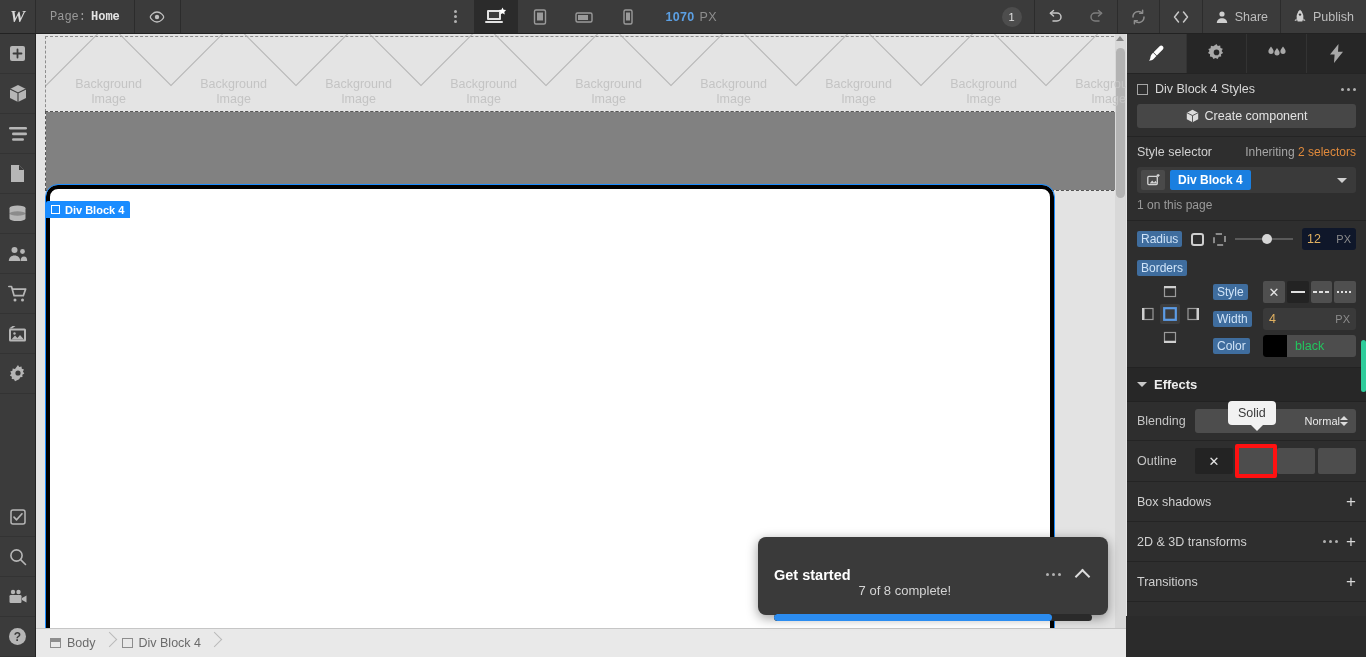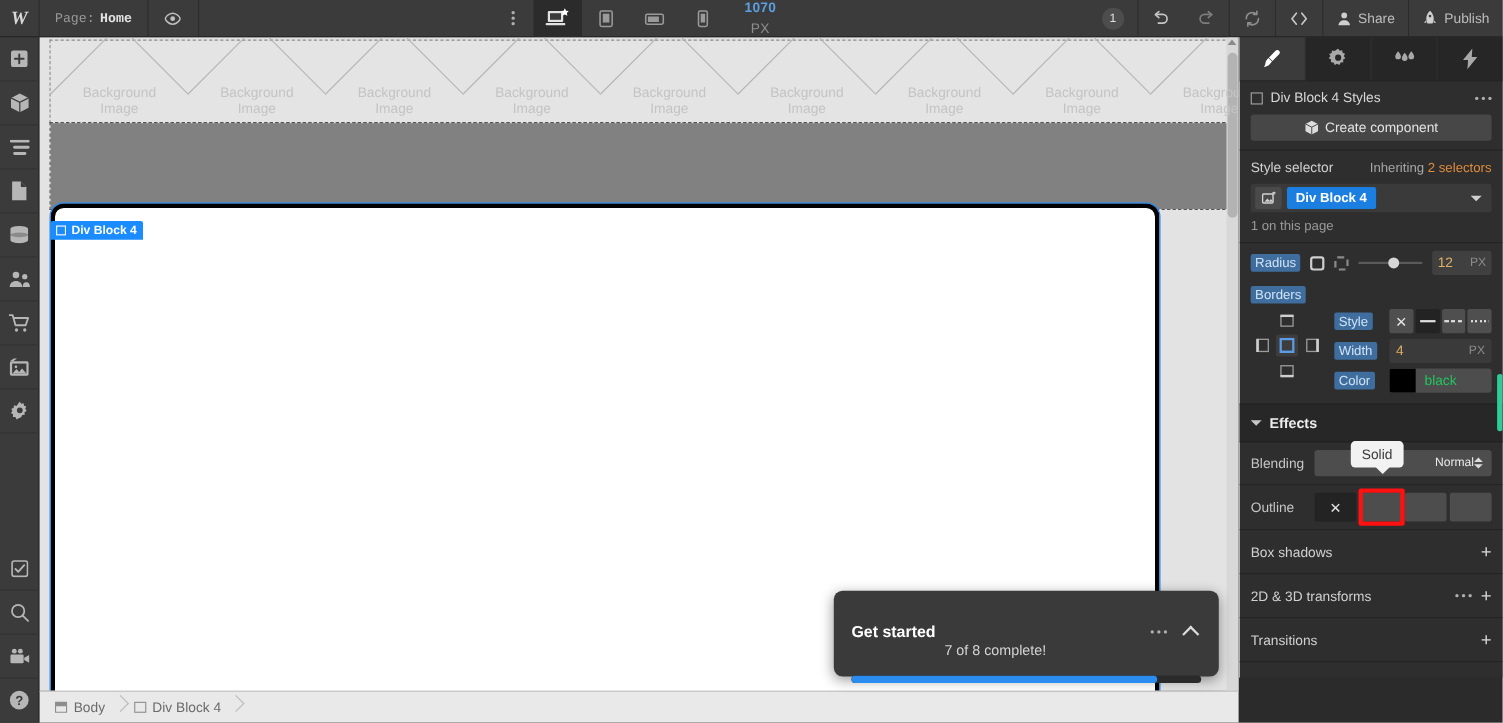--- a/index.html
+++ b/index.html
@@ -39,21 +39,21 @@
   .dots-v i { width:3px; height:3px; border-radius:50%; background:#b0b0b0; display:block; }
   .dots-h { display:flex; gap:3px; align-items:center; }
   .dots-h i { width:3px; height:3px; border-radius:50%; background:#b0b0b0; display:block; }
 
   .tb-devices { display:flex; align-items:stretch; }
   .dev {
     width:44px; display:flex; align-items:center; justify-content:center;
     cursor:pointer;
   }
   .dev.active { background:#2b2b2b; }
-  .tb-size { display:flex; align-items:center; padding:0 16px; gap:5px; letter-spacing:.3px;flex-direction:column;}
+  .tb-size { display:flex; align-items:center; padding:0 16px; gap:5px; letter-spacing:.3px;}
   .tb-size .n { color:#5b9fe3; font-weight:bold; font-size:12.5px; }
   .tb-size .u { color:#8d8d8d; font-size:12.5px; }
 
   .tb-right { display:flex; align-items:stretch; }
   .tb-cell { display:flex; align-items:center; justify-content:center; padding:0 12px;
              border-left:1px solid #2c2c2c; gap:6px; cursor:pointer; }
   .tb-cell.nb { border-left:none; }
   .badge-1 {
     width:20px; height:20px; border-radius:50%; background:#4d4d4d; color:#e0e0e0;
     display:flex; align-items:center; justify-content:center; font-size:11px;
@@ -210,21 +210,21 @@
               border-radius:2px; }
   .tag-blue2 { background:#3f6d9e; color:#cfe3f7; font-size:12px; padding:1px 4px;
                border-radius:2px; }
   .radius-row { padding:7px 10px; display:flex; align-items:center; gap:9px; }
   .sq-ico { width:13px; height:13px; border:2px solid #cfcfcf; border-radius:3px; display:block; cursor:pointer;}
   .sq-dash { width:13px; height:13px; border:2px dashed #8a8a8a; border-radius:3px; display:block; cursor:pointer;}
   .slider { flex:1 1 auto; height:12px; position:relative; cursor:pointer; }
   .slider .track { position:absolute; left:0; right:0; top:5px; height:2px; background:#5a5a5a; }
   .slider .knob { position:absolute; top:1px; width:10px; height:10px; border-radius:50%; background:#d6d6d6; }
   .numfield {
-    width:54px; height:22px; background:#404040; border-radius:3px;
+    width:54px; height:22px; background:#0f172a; border-radius:3px;
     display:flex; align-items:center; justify-content:space-between;
     padding:0 5px; cursor:text;
   }
   .numfield .v { color:#e0b060; font-size:12.5px; }
   .numfield .u { color:#8c8c8c; font-size:11px; }
 
   .borders-wrap { padding:4px 10px 10px; }
   .borders-grid { display:flex; gap:10px; }
   .bsel { width:66px; display:flex; flex-direction:column; align-items:center; gap:3px; }
   .bsel .mid { display:flex; align-items:center; gap:3px; }

